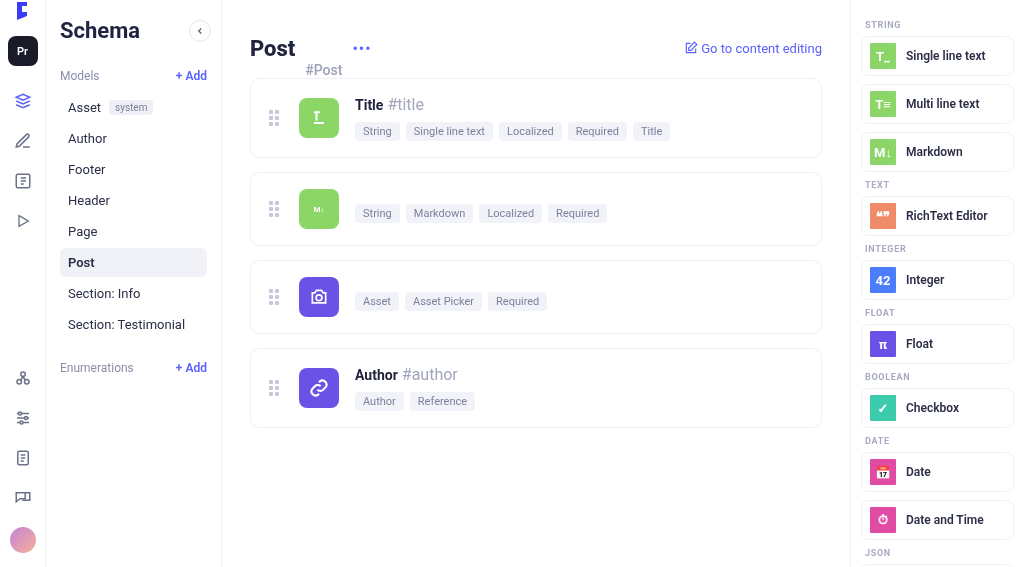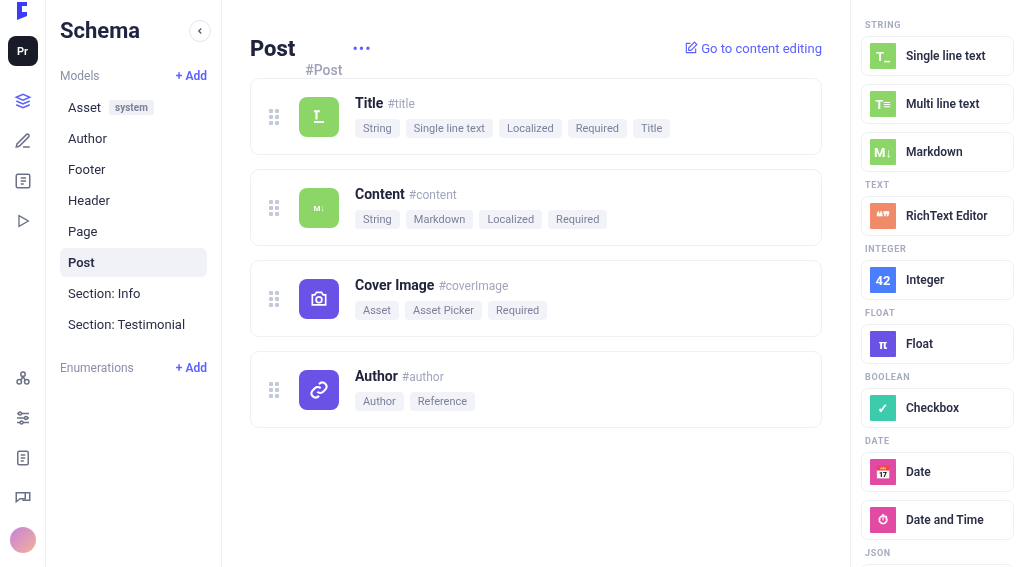--- a/index.html
+++ b/index.html
@@ -19,41 +19,41 @@
   
   .sidebar { width: 176px; border-right: 1px solid #eef0f5; padding: 18px 14px 0 14px; position: relative; }
   .sidebar h1 { font-size: 22px; font-weight: 700; color: #1f2340; margin-bottom: 26px; }
   .collapse-btn { position: absolute; right: 10px; top: 20px; width: 22px; height: 22px; border: 1px solid #e3e6ef; border-radius: 50%; display: flex; align-items: center; justify-content: center; color: #555b77; cursor: pointer; background:#fff; }
   .section-head { display: flex; justify-content: space-between; align-items: center; margin-bottom: 10px; }
   .section-head .lab { font-size: 12px; color: #8b90a9; }
   .add-link { font-size: 12px; color: #5a61ff; font-weight: 600; cursor: pointer; display:flex; align-items:center; gap:3px;}
   .models { list-style: none; margin-bottom: 22px; }
   .models li { padding: 7px 8px; border-radius: 6px; font-size: 13px; color: #2a2e47; margin-bottom: 2px; cursor: pointer; display:flex; align-items:center; gap:8px;}
   .models li.active { background: #f1f2f7; font-weight: 600; }
-  .chip { background: #eef0f5; color: #7a8099; font-size: 10px; padding: 2px 6px; border-radius: 3px; font-weight:700;}
+  .chip { background: #eef0f5; color: #7a8099; font-size: 10px; padding: 2px 6px; border-radius: 3px; font-weight:400;}
 
   
   .main { flex: 1; padding: 18px 28px 0 28px; overflow-y: auto; }
   .main-header { display: flex; align-items: center; gap: 10px; }
   .main-header h2 { font-size: 22px; font-weight: 800; color: #20243d; }
   .handle { font-size: 14px; color: #9da2b8; font-weight: 500; margin-top: 44px; }
   .more-btn { color: #5a61ff; font-size: 16px; cursor: pointer; letter-spacing:1px;}
   .goto-link { margin-left: auto; color: #5a61ff; font-size: 13px; display: flex; align-items: center; gap: 3px; cursor: pointer; }
   .sys-row { display: flex; align-items: center; gap: 10px; margin: 20px 0 18px; font-size: 13px; color: #6c718a; }
   .toggle { width: 30px; height: 17px; background: #e3e6ef; border-radius: 10px; position: relative; cursor: pointer; }
   .toggle::after { content:""; width:13px; height:13px; border-radius:50%; background:#fff; position:absolute; top:2px; left:2px; box-shadow:0 1px 2px rgba(0,0,0,.2);}
   .field-card { border: 1px solid #eef0f5; border-radius: 9px; padding: 16px 18px; display: flex; align-items: center; gap: 16px; margin-bottom: 14px; background:#fff;}
   .drag { width: 14px; display: flex; flex-wrap: wrap; gap: 2px; cursor:grab;}
   .drag span { width: 4px; height: 4px; background: #c5cadb; border-radius: 1px; }
   .ficon { width: 40px; height: 40px; border-radius: 8px; display:flex; align-items:center; justify-content:center; color:#fff;}
   .ic-green { background:#8cd667; }
   .ic-purple { background:#6a52e6; }
   .field-body { flex:1;}
   .field-title { font-size: 14px; font-weight: 700; color:#20243d; display:inline;}
-  .field-handle { font-size: 12px; color: #a1a6bc; margin-left: 4px; }
+  .field-handle { font-size: 16px; color: #a1a6bc; margin-left: 4px; }
   .tags { display:flex; gap:6px; margin-top:8px; flex-wrap:wrap;}
   .tag { font-size: 11px; background:#f2f3f8; color:#7c819a; padding:3px 8px; border-radius:4px;}
 
   
   .palette { width: 174px; border-left: 1px solid #eef0f5; padding: 14px 10px; overflow-y: auto; }
   .pgroup { font-size: 9px; letter-spacing: 0.7px; color:#a6abc2; font-weight:700; margin: 6px 4px 6px; }
   .pcard { border:1px solid #eef0f5; border-radius:7px; padding:6px 8px; display:flex; align-items:center; gap:10px; font-size:12px; font-weight:600; color:#2a2e47; margin-bottom:8px; cursor:grab; background:#fff;}
   .picon { width:26px; height:26px; border-radius:1px; display:flex; align-items:center; justify-content:center; color:#fff; font-size:13px; font-weight:700;}
   .c-green{background:#8cd667;} .c-orange{background:#f08b6a;} .c-blue{background:#4b7dff;} .c-purple{background:#6a52e6;} .c-teal{background:#3cccab;} .c-pink{background:#e14ba4;}
 
@@ -225,21 +225,20 @@
             <span></span>
             <span></span>
             <span></span>
           </div>
           <div class="ficon ic-green">
             <svg width="20" height="12" viewBox="0 0 30 18" fill="#fff">
               <text x="15" y="14" text-anchor="middle" font-size="12" font-weight="700">M↓</text>
             </svg>
           </div>
           <div class="field-body">
-            <div><span class="field-title">Content</span><span class="field-handle">#content</span></div>
             <div class="tags">
               <span class="tag">String</span>
               <span class="tag">Markdown</span>
               <span class="tag">Localized</span>
               <span class="tag">Required</span>
             </div>
           </div>
         </div>
         <div class="field-card">
           <div class="drag">
@@ -250,21 +249,20 @@
             <span></span>
             <span></span>
           </div>
           <div class="ficon ic-purple">
             <svg width="20" height="20" viewBox="0 0 24 24" fill="#fff">
               <path d="M4 7h3l2-3h6l2 3h3v12H4z" fill="none" stroke="#fff" stroke-width="2"></path>
               <circle cx="12" cy="13" r="3.5" fill="none" stroke="#fff" stroke-width="2"></circle>
             </svg>
           </div>
           <div class="field-body">
-            <div><span class="field-title">Cover Image</span><span class="field-handle">#coverImage</span></div>
             <div class="tags">
               <span class="tag">Asset</span>
               <span class="tag">Asset Picker</span>
               <span class="tag">Required</span>
             </div>
           </div>
         </div>
         <div class="field-card">
           <div class="drag">
             <span></span>

